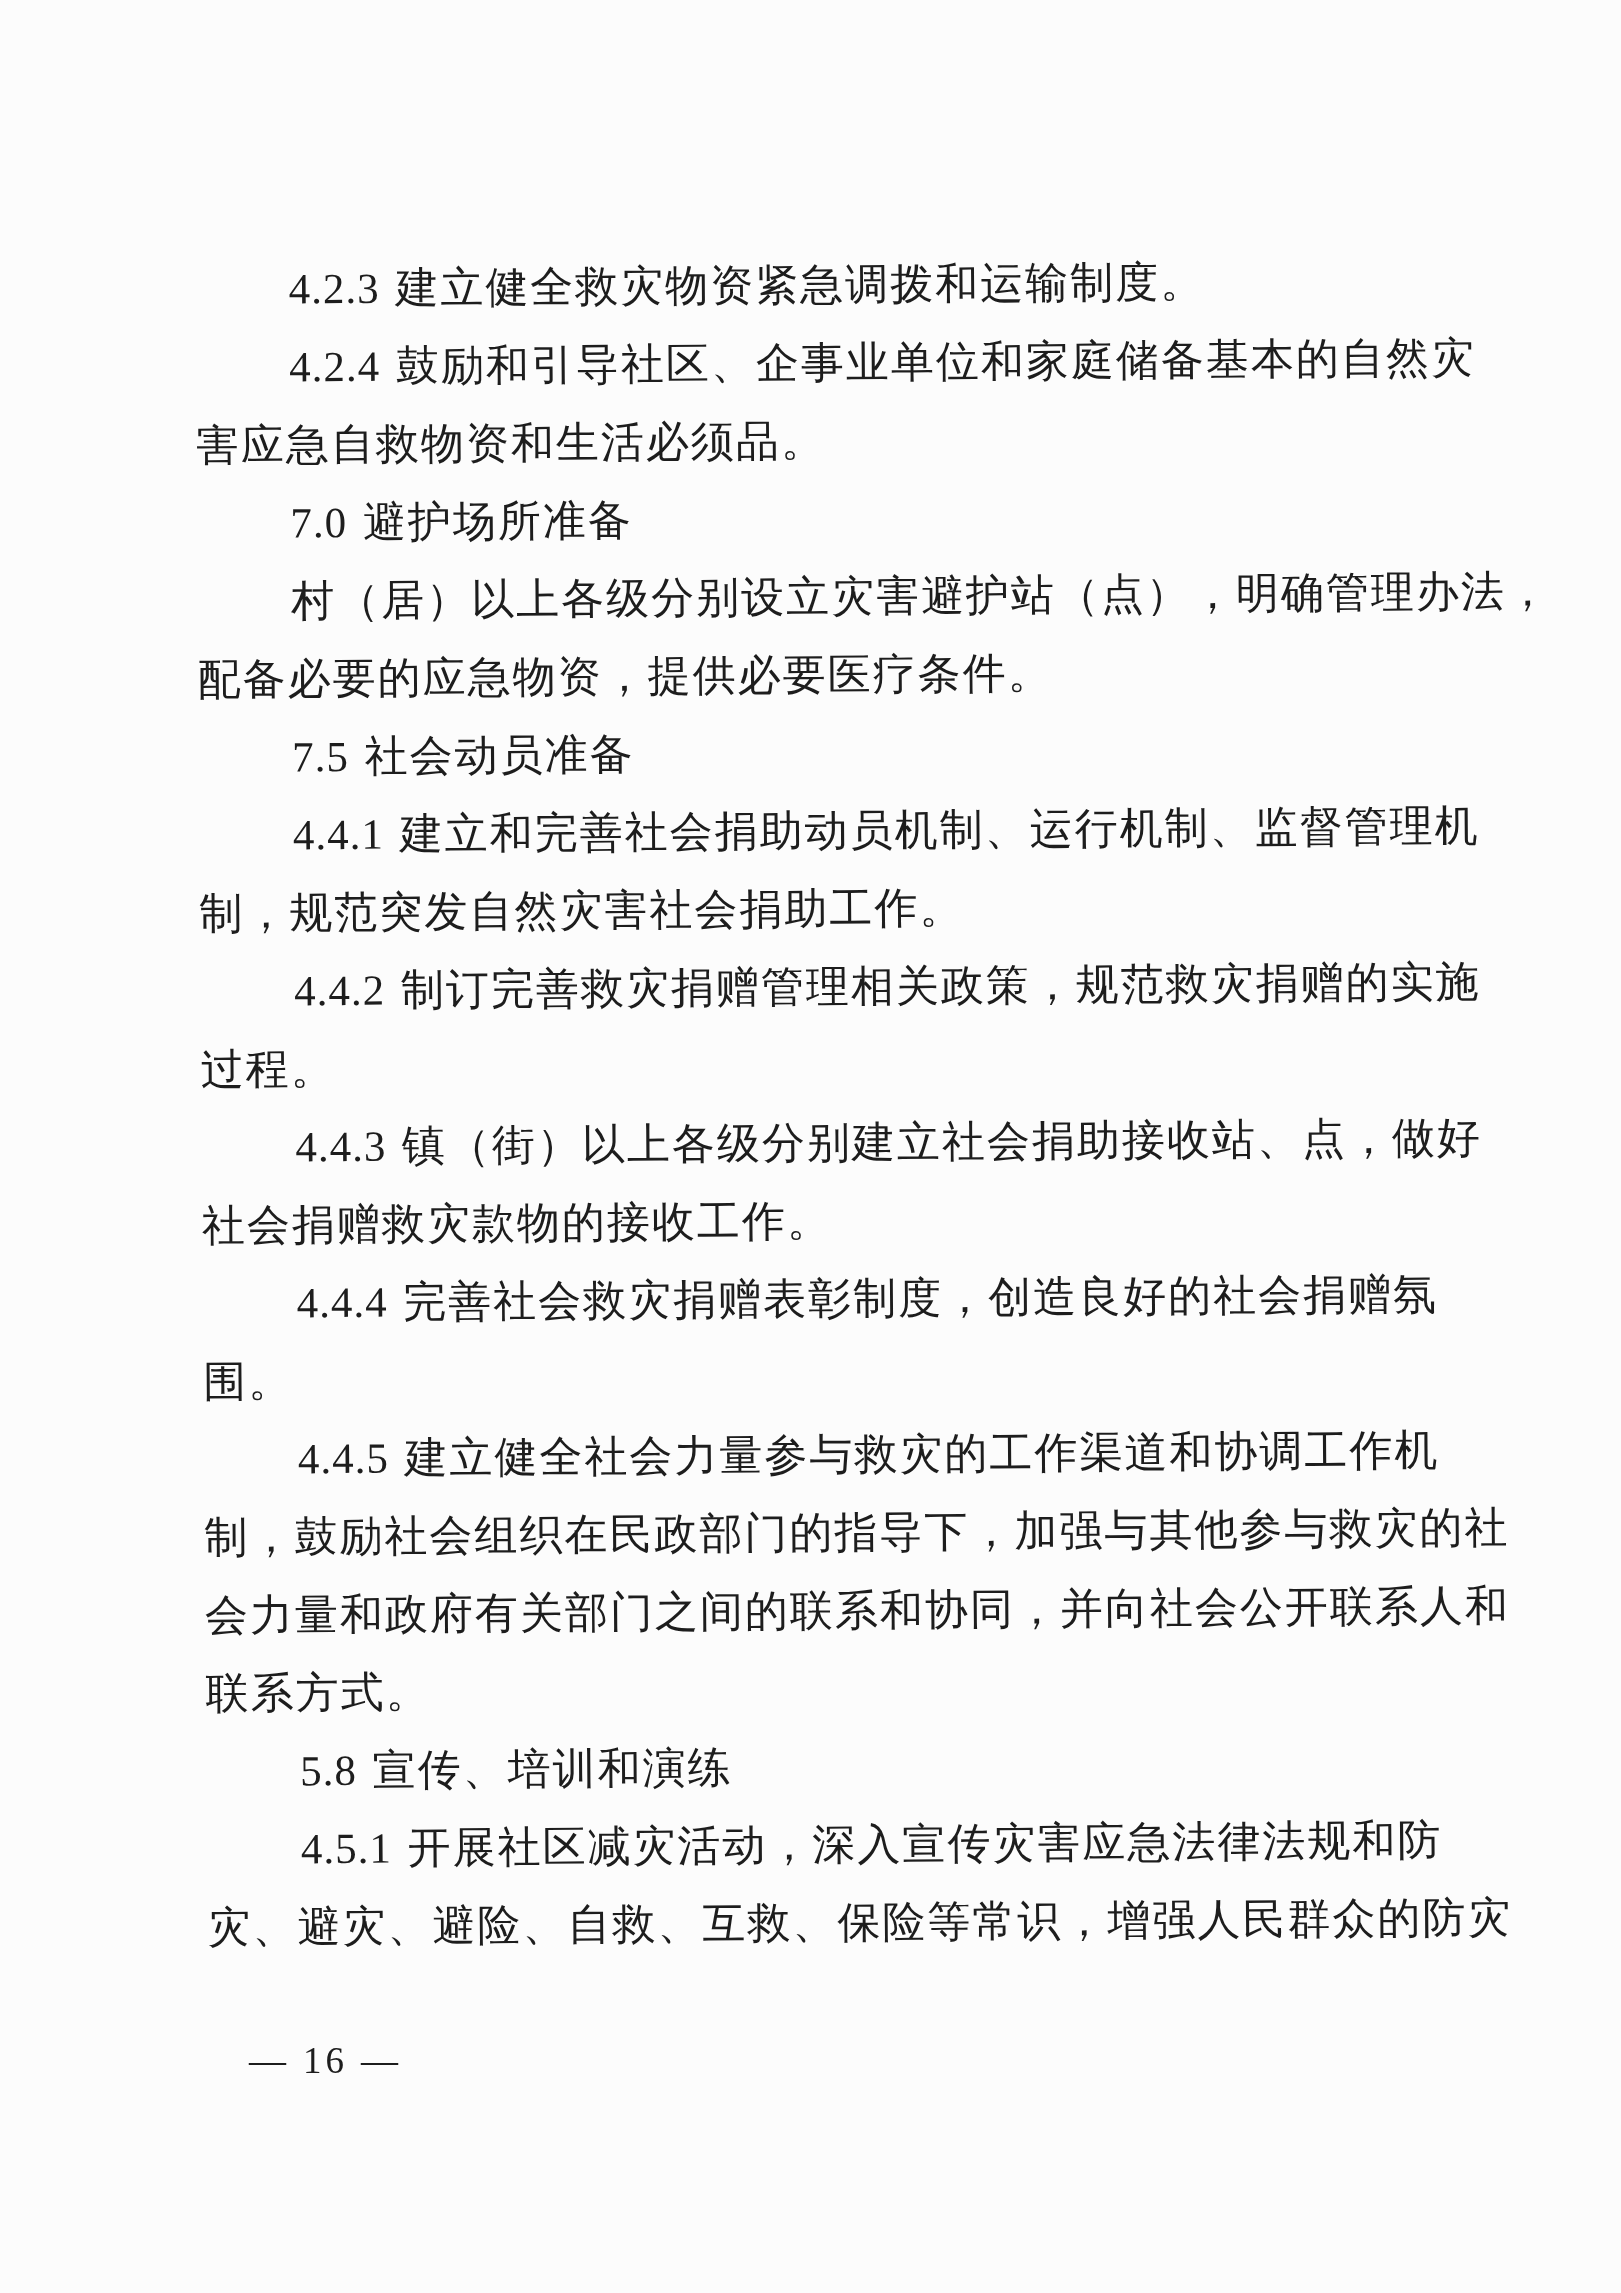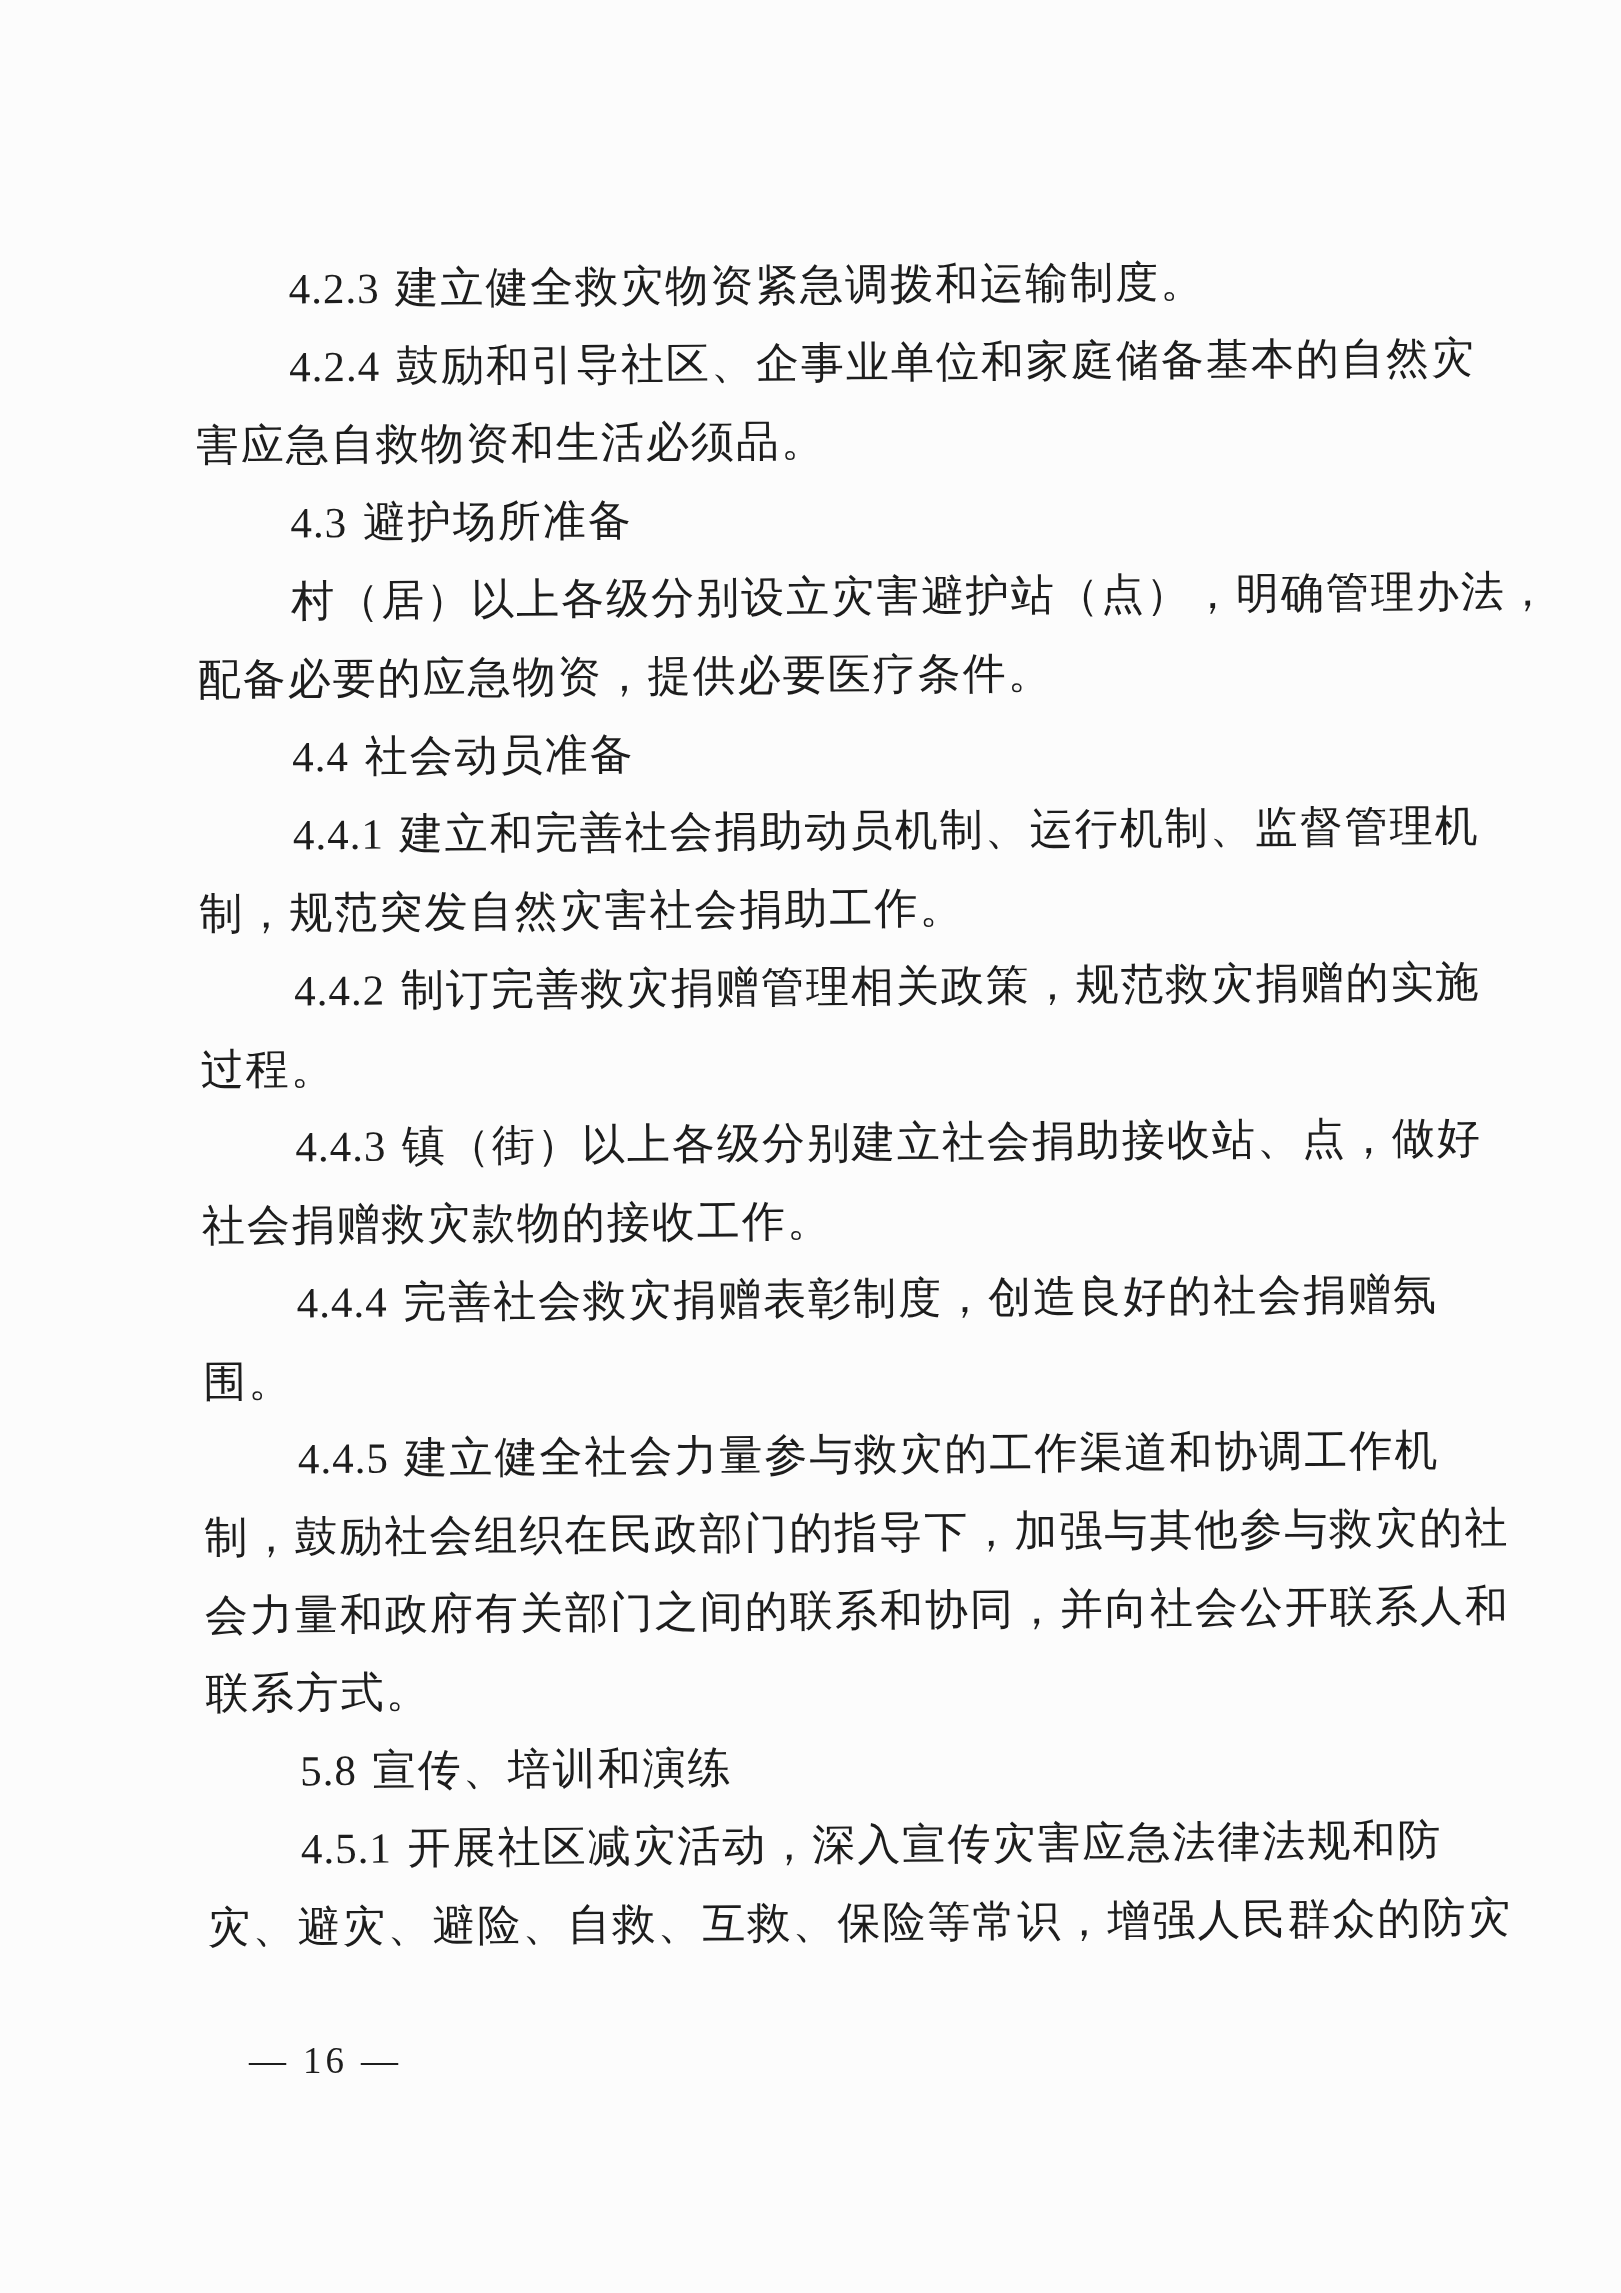--- a/index.html
+++ b/index.html
@@ -57,24 +57,24 @@
   }
 </style>
 </head>
 <body>
 
 <div class="page">
   <div class="text-block" id="text-block">
       <div class="line indent"><span class="num">4.2.3</span><span class="txt">建立健全救灾物资紧急调拨和运输制度。</span></div>
       <div class="line indent"><span class="num">4.2.4</span><span class="txt">鼓励和引导社区、企事业单位和家庭储备基本的自然灾</span></div>
       <div class="line"><span class="num"></span><span class="txt">害应急自救物资和生活必须品。</span></div>
-      <div class="line indent"><span class="num">4.3</span><span class="txt">避护场所准备</span></div>
+      <div class="line indent"><span class="num">7.0</span><span class="txt">避护场所准备</span></div>
       <div class="line indent"><span class="num"></span><span class="txt">村（居）以上各级分别设立灾害避护站（点），明确管理办法，</span></div>
       <div class="line"><span class="num"></span><span class="txt">配备必要的应急物资，提供必要医疗条件。</span></div>
-      <div class="line indent"><span class="num">4.4</span><span class="txt">社会动员准备</span></div>
+      <div class="line indent"><span class="num">7.5</span><span class="txt">社会动员准备</span></div>
       <div class="line indent"><span class="num">4.4.1</span><span class="txt">建立和完善社会捐助动员机制、运行机制、监督管理机</span></div>
       <div class="line"><span class="num"></span><span class="txt">制，规范突发自然灾害社会捐助工作。</span></div>
       <div class="line indent"><span class="num">4.4.2</span><span class="txt">制订完善救灾捐赠管理相关政策，规范救灾捐赠的实施</span></div>
       <div class="line"><span class="num"></span><span class="txt">过程。</span></div>
       <div class="line indent"><span class="num">4.4.3</span><span class="txt">镇（街）以上各级分别建立社会捐助接收站、点，做好</span></div>
       <div class="line"><span class="num"></span><span class="txt">社会捐赠救灾款物的接收工作。</span></div>
       <div class="line indent"><span class="num">4.4.4</span><span class="txt">完善社会救灾捐赠表彰制度，创造良好的社会捐赠氛</span></div>
       <div class="line"><span class="num"></span><span class="txt">围。</span></div>
       <div class="line indent"><span class="num">4.4.5</span><span class="txt">建立健全社会力量参与救灾的工作渠道和协调工作机</span></div>
       <div class="line"><span class="num"></span><span class="txt">制，鼓励社会组织在民政部门的指导下，加强与其他参与救灾的社</span></div>

